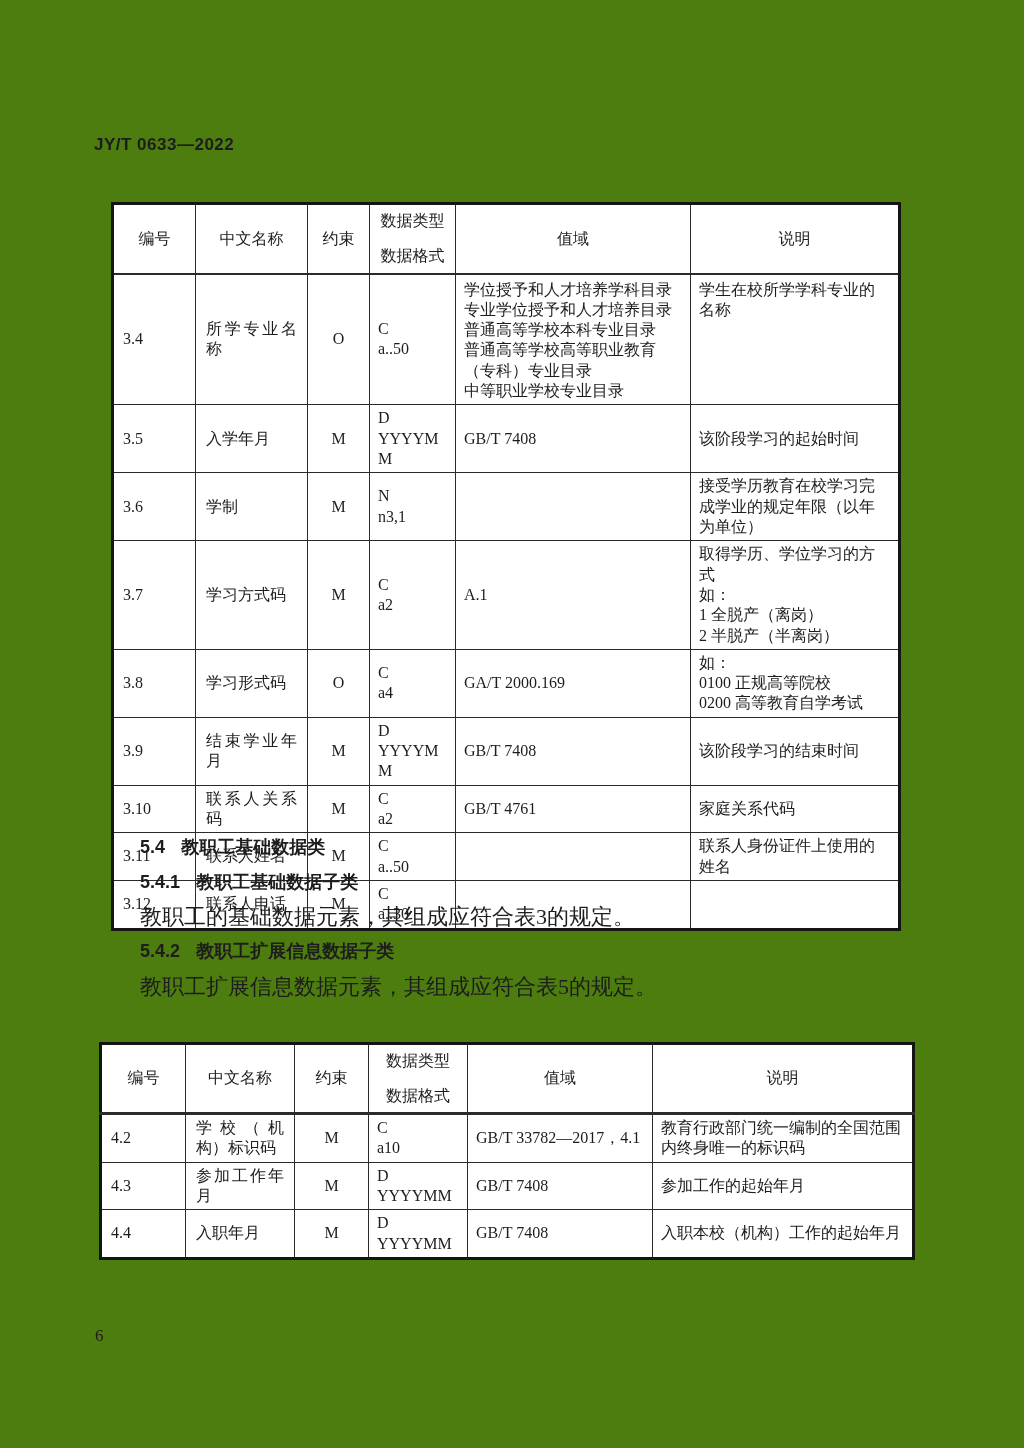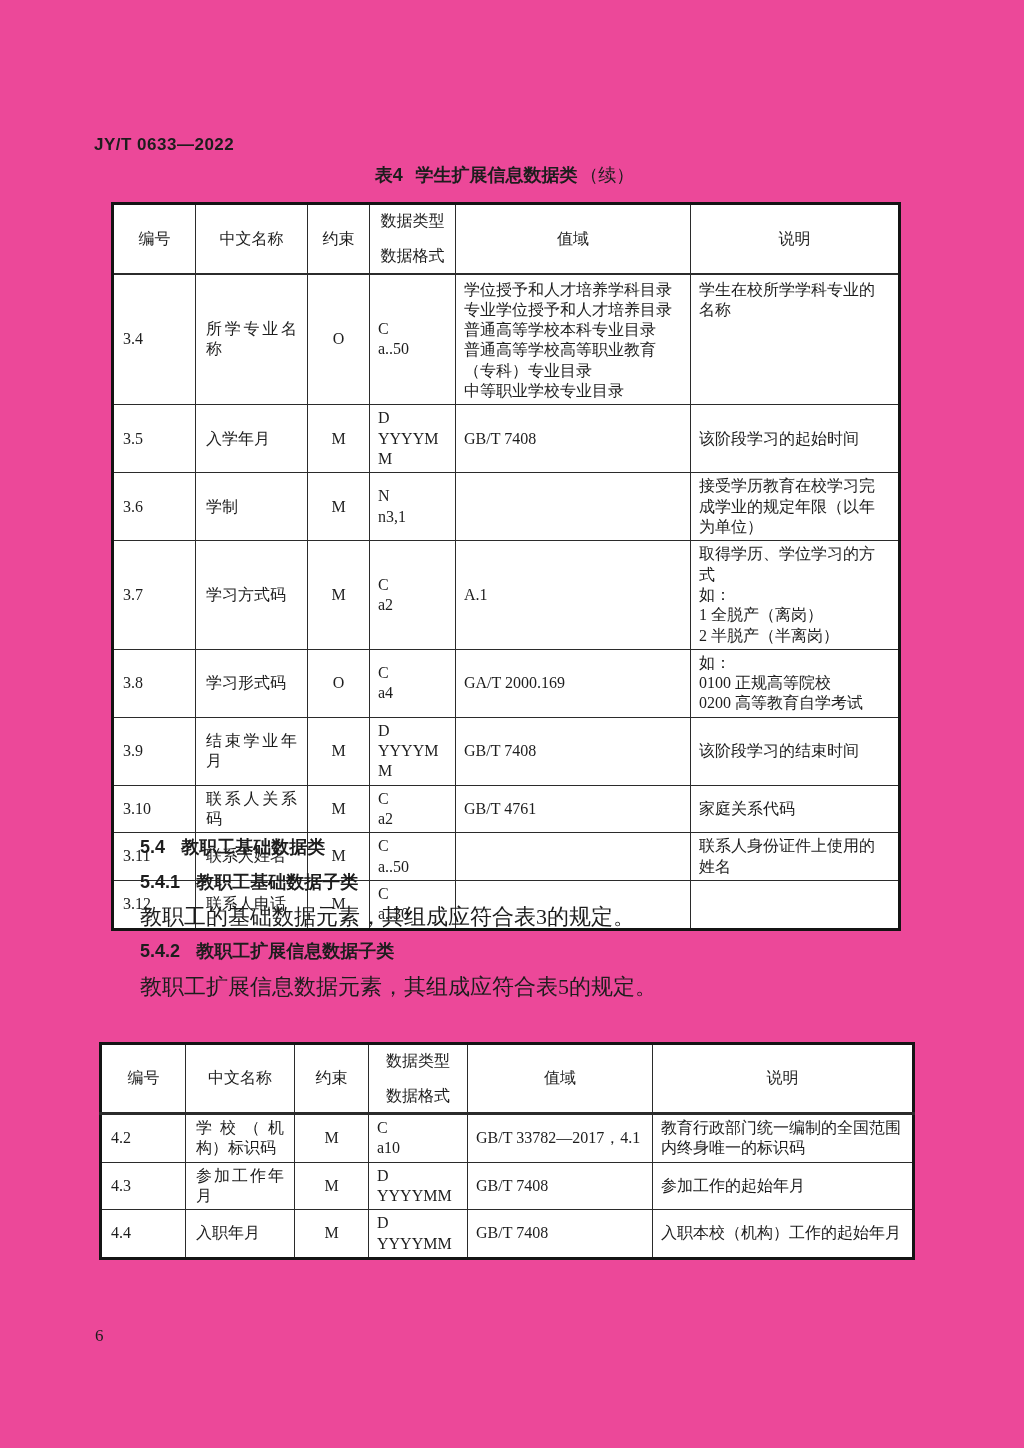--- a/index.html
+++ b/index.html
@@ -1,20 +1,20 @@
 <!DOCTYPE html>
 <html><head>
 <meta charset="utf-8">
 <style>
   html,body{margin:0;padding:0;background:#e8e8e8;}
   .page{
     position:relative;
     width:1024px;height:1448px;
     margin:0 auto;
-    background:#ec4899;
+    background:#4d7c0f;
     font-family:"Liberation Serif","DejaVu Serif",serif;
     color:#1d1d1d;
     overflow:hidden;
   }
   .doc-number{
     position:absolute;left:94px;top:135px;
     font-family:"Liberation Sans","DejaVu Sans",sans-serif;
     font-weight:bold;font-size:17px;letter-spacing:0.5px;
   }
   .table-title{
@@ -78,23 +78,20 @@
     font-size:17px;
   }
 </style>
 </head>
 <body>
 
 <div class="page">
 
   <div class="doc-number">JY/T 0633—2022</div>
 
-  <div class="table-title" id="t4-title">
-    <span class="title-prefix">表4</span><span>学生扩展信息数据类</span><span class="title-cont">（续）</span>
-  </div>
 
   <table id="table4">
     <colgroup>
       <col class="w1">
         <col class="w2">
         <col class="w3">
         <col class="w4">
         <col class="w5">
         <col class="w6">
     </colgroup>

